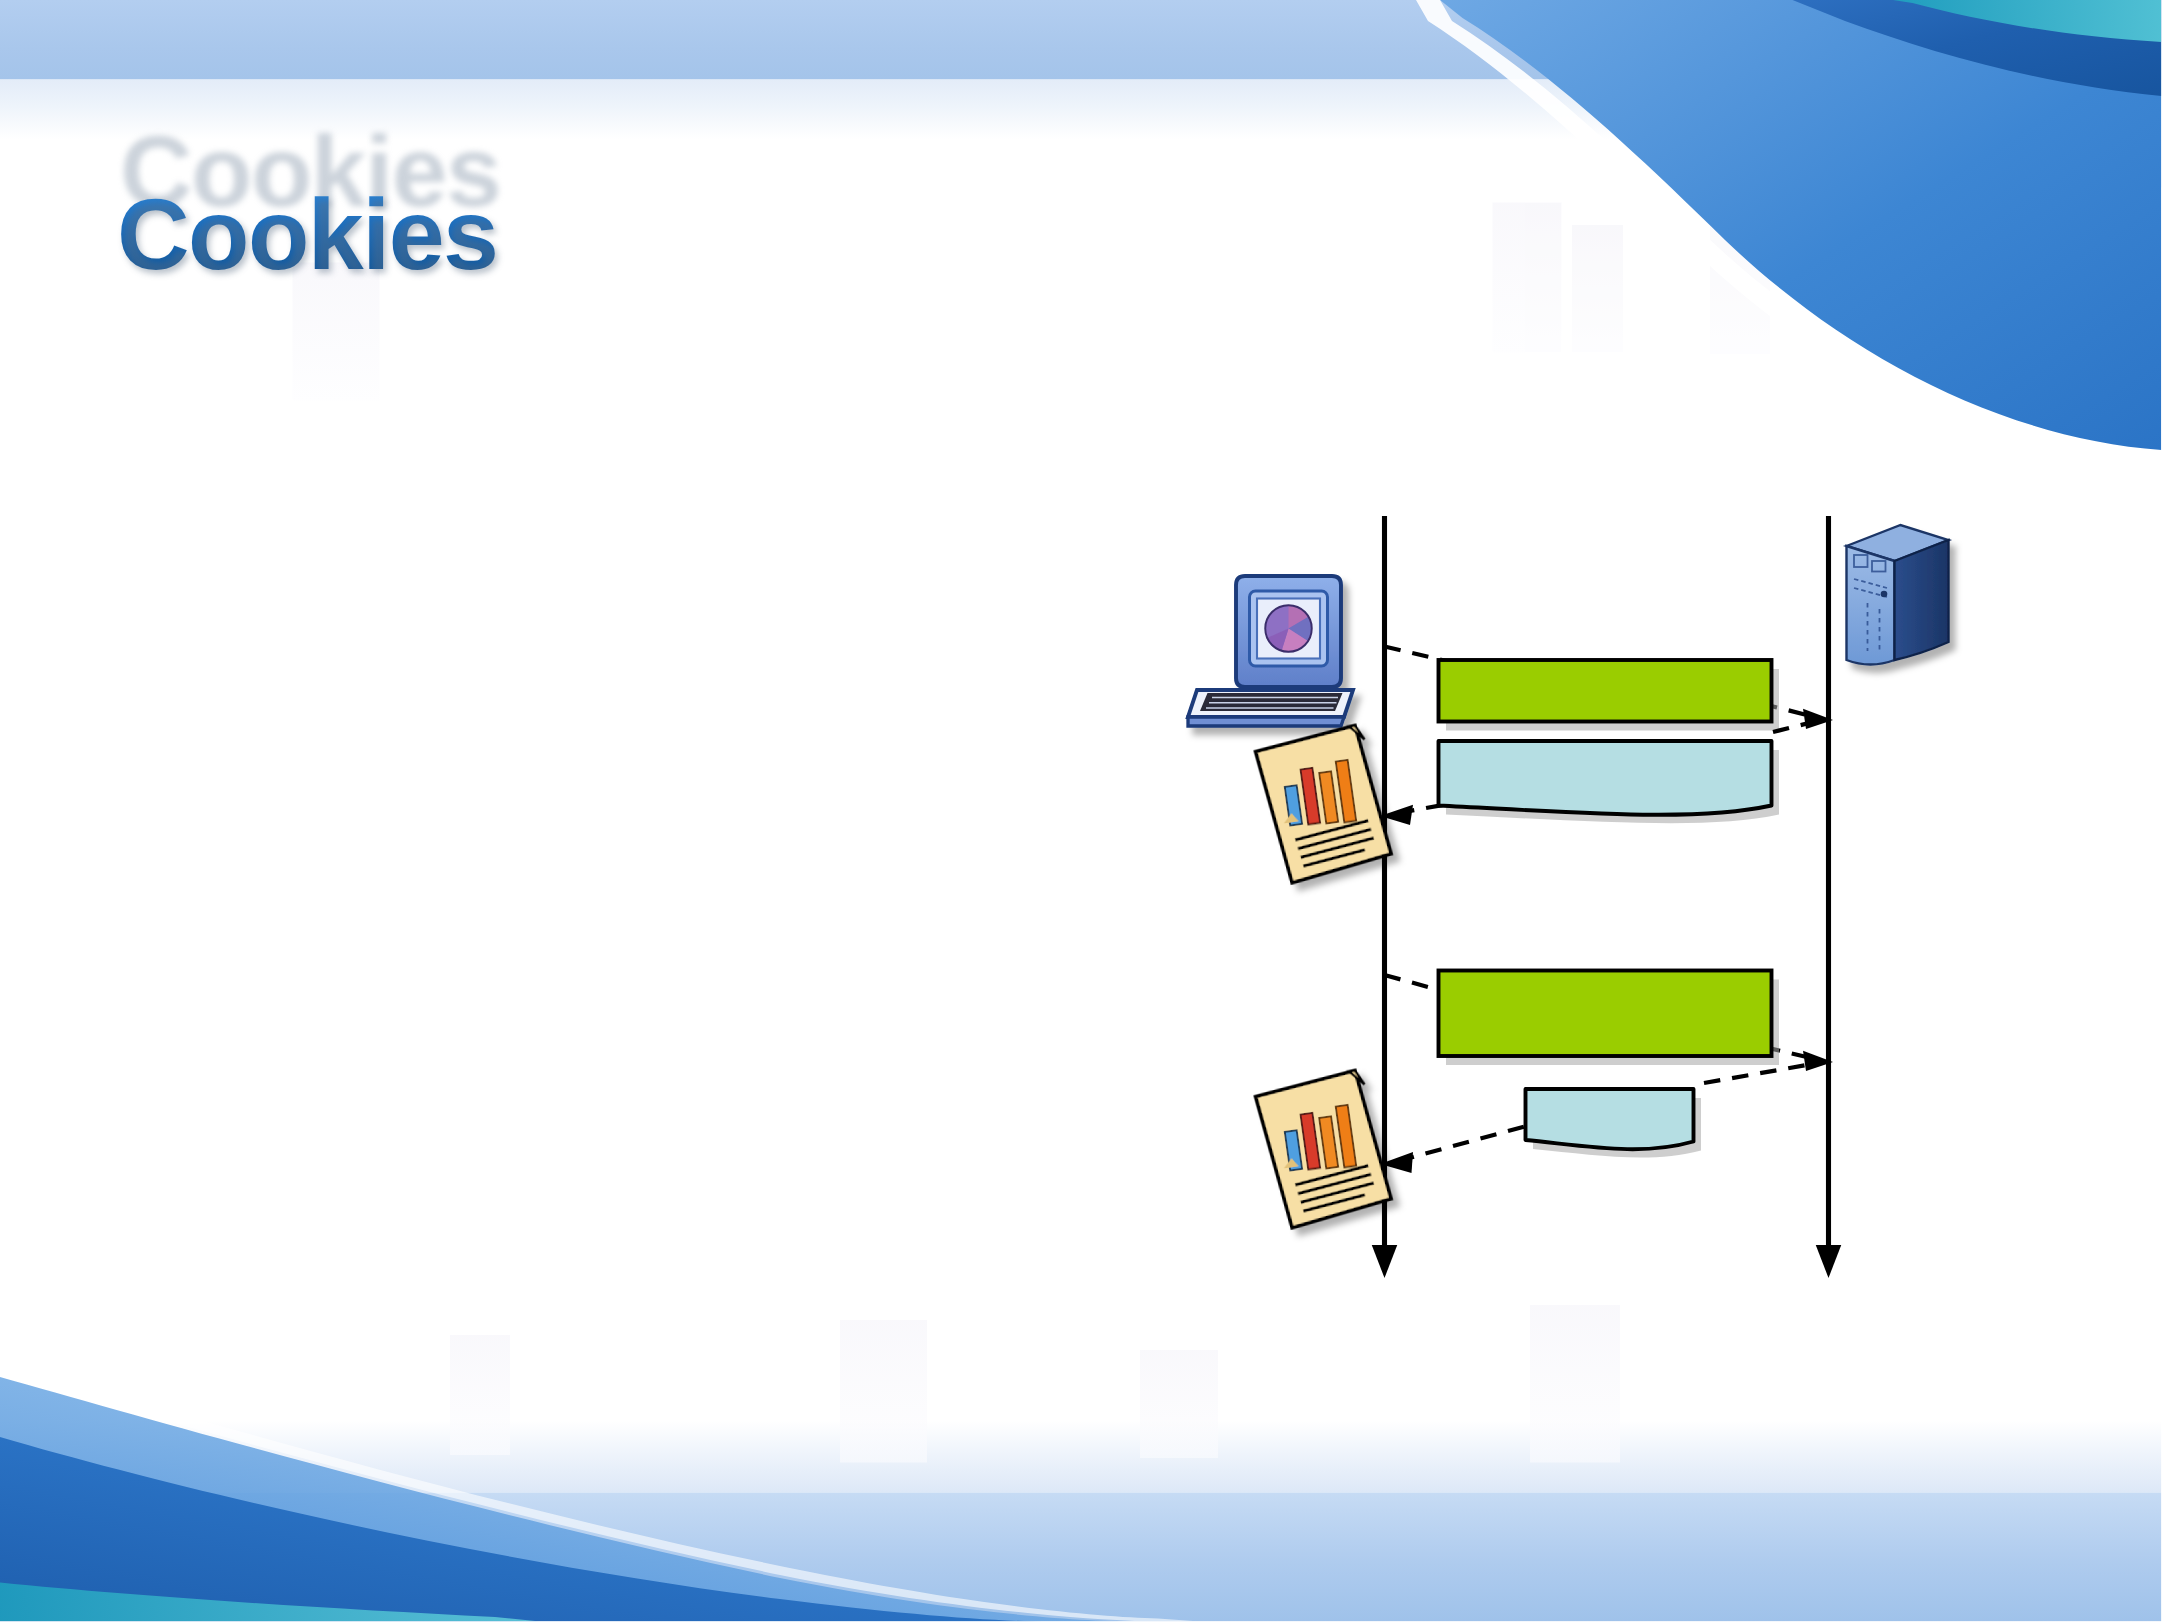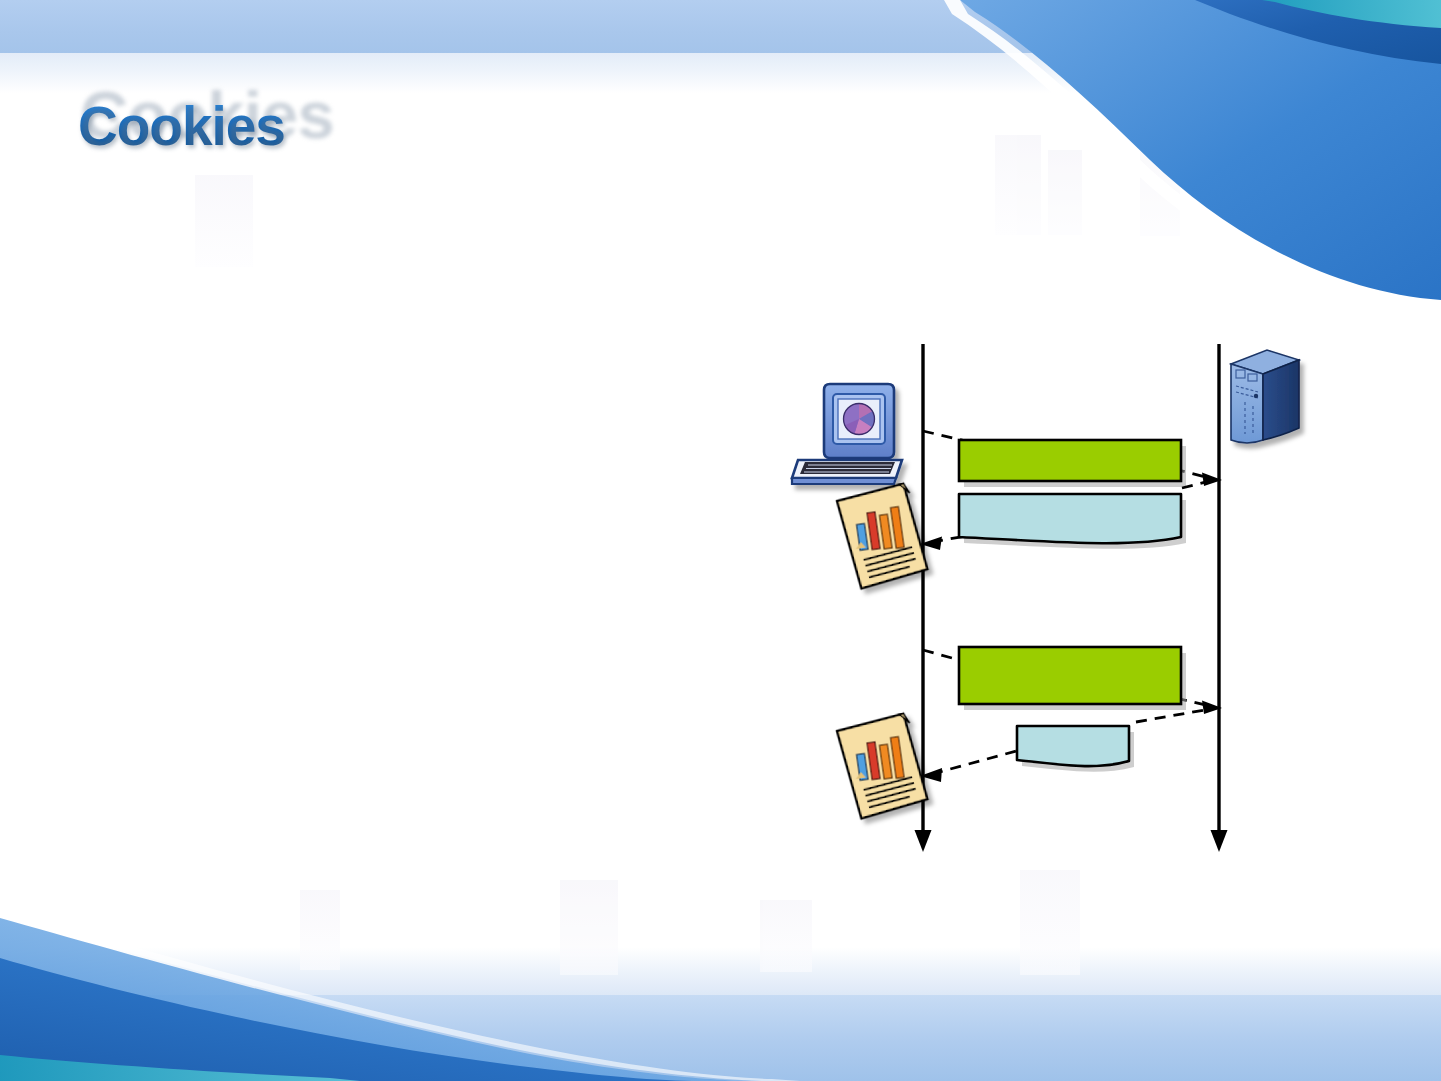--- a/index.html
+++ b/index.html
@@ -64,22 +64,22 @@
     position: absolute;
     left: 0; top: 0;
     width: 1441px;
     height: 1081px;
   }
 
   
   #title {
     position: absolute;
     left: 78px;
-    top: 62px;
-    font-size: 55px;
+    top: 78px;
+    font-size: 67px;
     font-weight: bold;
     letter-spacing: -1px;
     line-height: 1;
     color: #1565b5;
     background: linear-gradient(180deg,#2f86d6 0%, #1a6dbe 42%, #0d5294 100%);
     -webkit-background-clip: text;
     background-clip: text;
     -webkit-text-fill-color: transparent;
     text-shadow: 2px 3px 4px rgba(90,110,130,0.42);
     white-space: nowrap;

